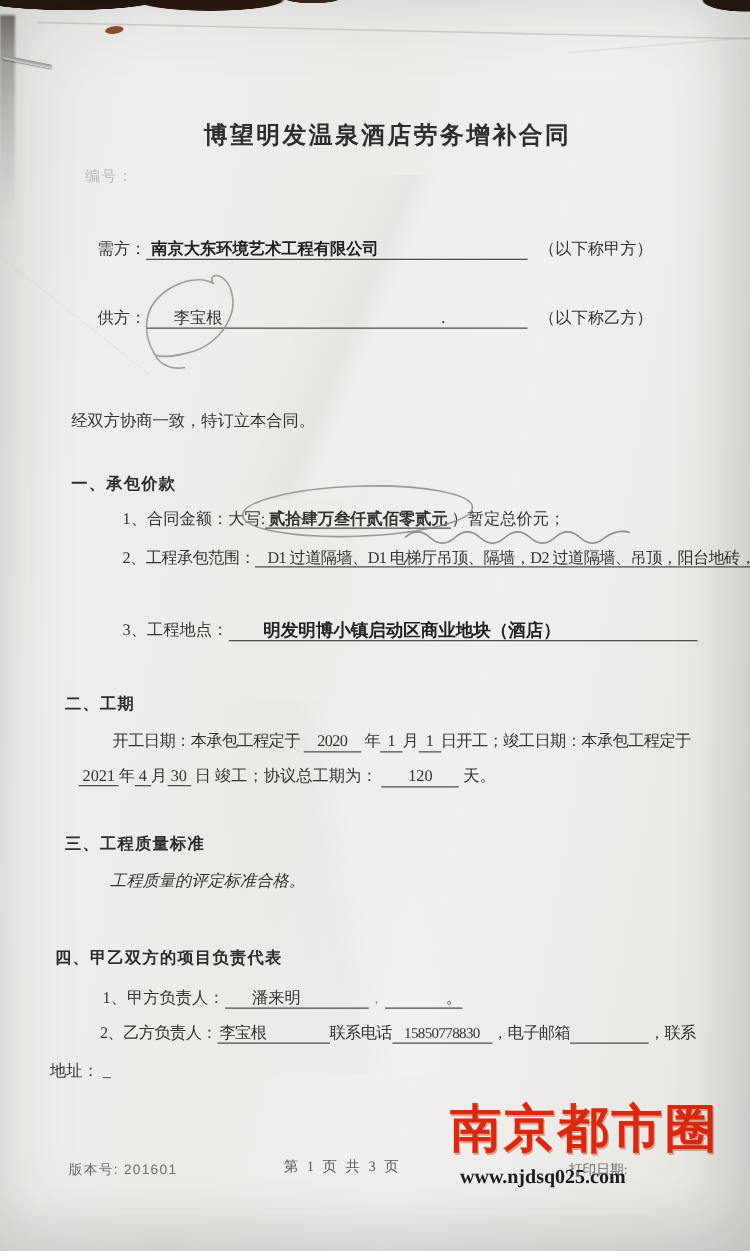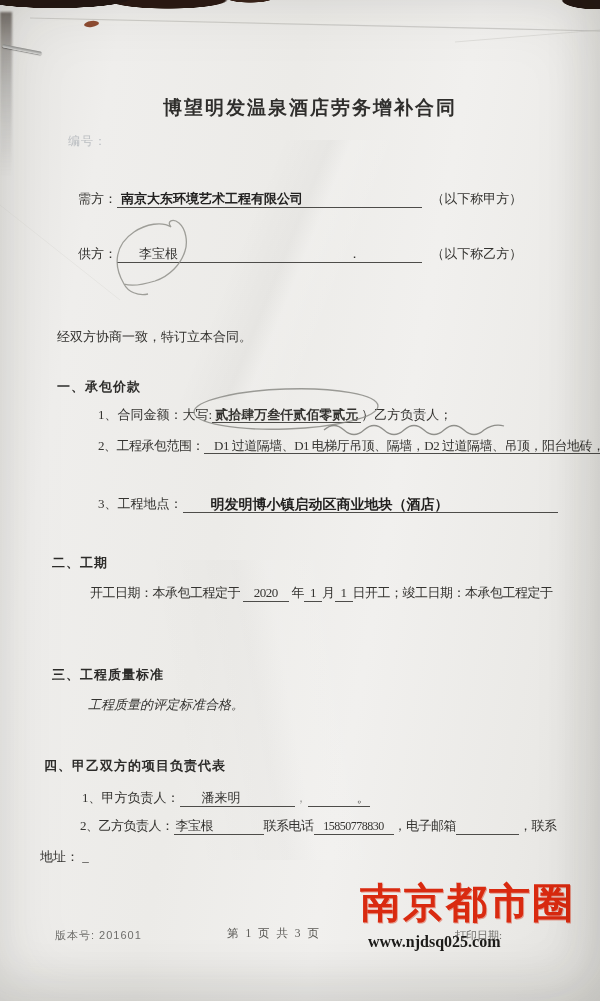--- a/index.html
+++ b/index.html
@@ -91,21 +91,21 @@
     <path d="M 16,66 C 4,46 8,26 26,14 C 38,6 54,3 63,9 C 58,3 65,0 71,5 C 78,11 80,24 77,33 C 73,46 62,58 47,63 C 34,67 22,68 16,66 M 16,66 C 20,74 30,78 40,76" fill="none" stroke="#8f8f8a" stroke-width="1.3" opacity="0.85"></path>
   </svg>
 
   <div class="line" style="left:57px;top:328px;">
     <span>经双方协商一致，特订立本合同。</span>
   </div>
 
   <div class="line heading" style="left:57px;top:378px;">一、承包价款</div>
 
   <div class="line" style="left:98px;top:406px;">
-    <span>1、合同金额：大写:</span><span class="underline-text bold">贰拾肆万叁仟贰佰零贰元</span><span>）乙方负责人；</span>
+    <span>1、合同金额：大写:</span><span class="underline-text bold">贰拾肆万叁仟贰佰零贰元</span><span>）暂定总价元；</span>
   </div>
 
   <svg class="crease-svg" style="left:190px;top:383px;" width="195" height="52">
     <ellipse cx="96" cy="26" rx="92" ry="20" fill="none" stroke="#85857f" stroke-width="1.3" opacity="0.8" transform="rotate(-2 96 26)"></ellipse>
   </svg>
 
   <svg class="crease-svg" style="left:322px;top:422px;" width="185" height="16">
     <path d="M 2,8 q 10,-9 20,0 t 20,0 t 20,0 t 20,0 t 20,0 t 20,0 t 20,0 t 20,0 q 10,-7 20,-4" fill="none" stroke="#7e7e79" stroke-width="1.3" opacity="0.85"></path>
   </svg>
 
@@ -116,20 +116,26 @@
   <div class="line" style="left:98px;top:495px;">
     <span>3、工程地点：</span><span class="field" style="width:375px;padding-left:28px;"><span class="sansfill" style="font-size:14px;">明发明博小镇启动区商业地块（酒店）</span></span>
   </div>
 
   <div class="line heading" style="left:52px;top:554px;">二、工期</div>
 
   <div class="line tight2" style="left:90px;top:584px;">
     <span>开工日期：本承包工程定于</span>
     <span class="field" style="width:46px;text-align:center;">2020</span>
     <span>年</span><span class="field" style="width:18px;text-align:center;">1</span><span>月</span><span class="field" style="width:18px;text-align:center;">1</span><span>日开工；竣工日期：本承包工程定于</span>
+  </div>
+  <div class="line" style="left:63px;top:612px;">
+    <span class="underline-text">2021</span><span>年</span><span class="underline-text">4</span><span>月</span><span class="underline-text">30</span>
+    <span>日 竣工；协议总工期为：</span>
+    <span class="field" style="width:62px;text-align:center;">120</span>
+    <span>天。</span>
   </div>
 
   <div class="line heading" style="left:52px;top:666px;">三、工程质量标准</div>
   <div class="line" style="left:88px;top:696px;font-style:italic;">工程质量的评定标准合格。</div>
 
   <div class="line heading" style="left:44px;top:757px;">四、甲乙双方的项目负责代表</div>
 
   <div class="line" style="left:82px;top:789px;">
     <span>1、甲方负责人：</span><span class="field" style="width:115px;padding-left:22px;"><span>潘来明</span></span><span class="faint">，</span><span class="field" style="width:62px;text-align:right;"><span>。</span></span>
   </div>

